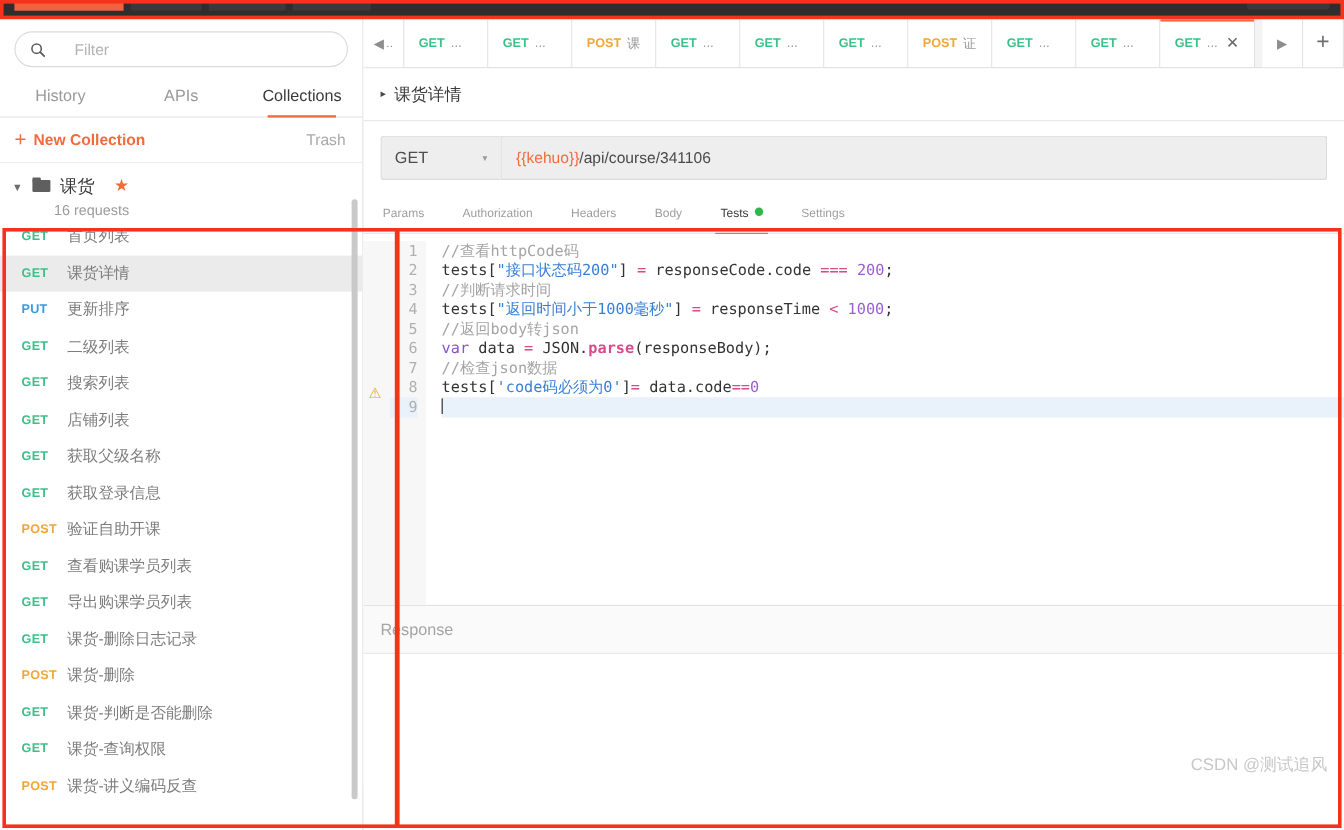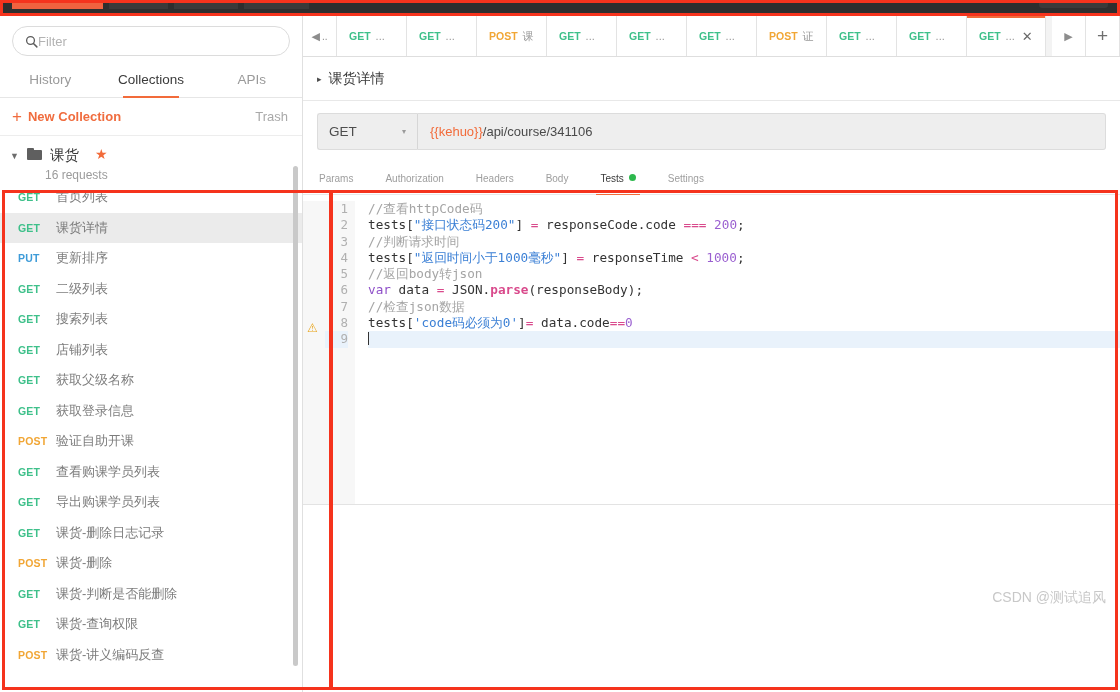--- a/index.html
+++ b/index.html
@@ -33,21 +33,21 @@
 
   
   .sidebar{
     position:absolute; left:0; top:16px; width:303px; height:676px;
     background:#fff; border-right:1px solid #e0e0e0;
     display:flex; flex-direction:column;
   }
   .filter-wrap{ padding:10px 12px 6px 12px; }
   .filter-box{
     height:30px; border:1px solid #dcdcdc; border-radius:15px;
-    display:flex; align-items:center; gap:0; padding:0 12px; background:#fff;
+    display:flex; align-items:center; gap:24px; padding:0 12px; background:#fff;
   }
   .filter-box input{
     border:0; outline:0; flex:1; font-size:13px; color:#444;
     font-family:"Liberation Sans", sans-serif; background:transparent;
   }
   .filter-box input::placeholder{ color:#b3b3b3; }
   .sb-tabs{ display:flex; align-items:stretch; height:36px; border-bottom:1px solid #e6e6e6; }
   .sb-tab{
     flex:1; display:flex; align-items:center; justify-content:center;
     font-size:13.5px; color:#9a9a9a; cursor:pointer; position:relative;
@@ -246,25 +246,25 @@
         <line x1="10.4" y1="10.4" x2="14.6" y2="14.6" stroke="#5b5b5b" stroke-width="1.8" stroke-linecap="round"></line>
       </svg>
       <input type="text" placeholder="Filter" style="">
     </div>
   </div>
 
   <div class="sb-tabs">
     <div class="sb-tab">
       <span>History</span>
     </div>
+    <div class="sb-tab">
+      <span>APIs</span>
+    </div>
     <div class="sb-tab active">
       <span>Collections</span>
-    </div>
-    <div class="sb-tab">
-      <span>APIs</span>
     </div>
   </div>
 
   <div class="newcol-row">
     <div class="newcol">
       <span class="plus">+</span>
       <span>New Collection</span>
     </div>
     <div class="trash">
       <span>Trash</span>
@@ -443,20 +443,23 @@
         <div>4</div>
         <div>5</div>
         <div>6</div>
         <div>7</div>
         <div>8</div>
         <div style="background: rgb(233, 242, 251);">9</div>
       </div>
     <div class="code" id="code"><div><span class="cm">//查看httpCode码</span></div><div>tests[<span class="str">"接口状态码200"</span>] <span class="op">=</span> responseCode.code <span class="op">===</span> <span class="num">200</span>;</div><div><span class="cm">//判断请求时间</span></div><div>tests[<span class="str">"返回时间小于1000毫秒"</span>] <span class="op">=</span> responseTime <span class="op">&lt;</span> <span class="num">1000</span>;</div><div><span class="cm">//返回body转json</span></div><div><span class="kw">var</span> data <span class="op">=</span> JSON.<span class="fn">parse</span>(responseBody);</div><div><span class="cm">//检查json数据</span></div><div>tests[<span class="str">'code码必须为0'</span>]<span class="op">=</span> data.code<span class="op">==</span><span class="num">0</span></div><div class="curline"><span class="caret-bar"></span></div></div>
   </div>
 
+  <div class="resp-head">
+    <span>Response</span>
+  </div>
   <div class="resp-body">
     <div class="watermark">CSDN @测试追风</div>
   </div>
 </div>
 
 <div class="ann" id="ann-top"></div>
 <div class="ann" id="ann-side"></div>
 <div class="ann" id="ann-main"></div>
 
 </body></html>

